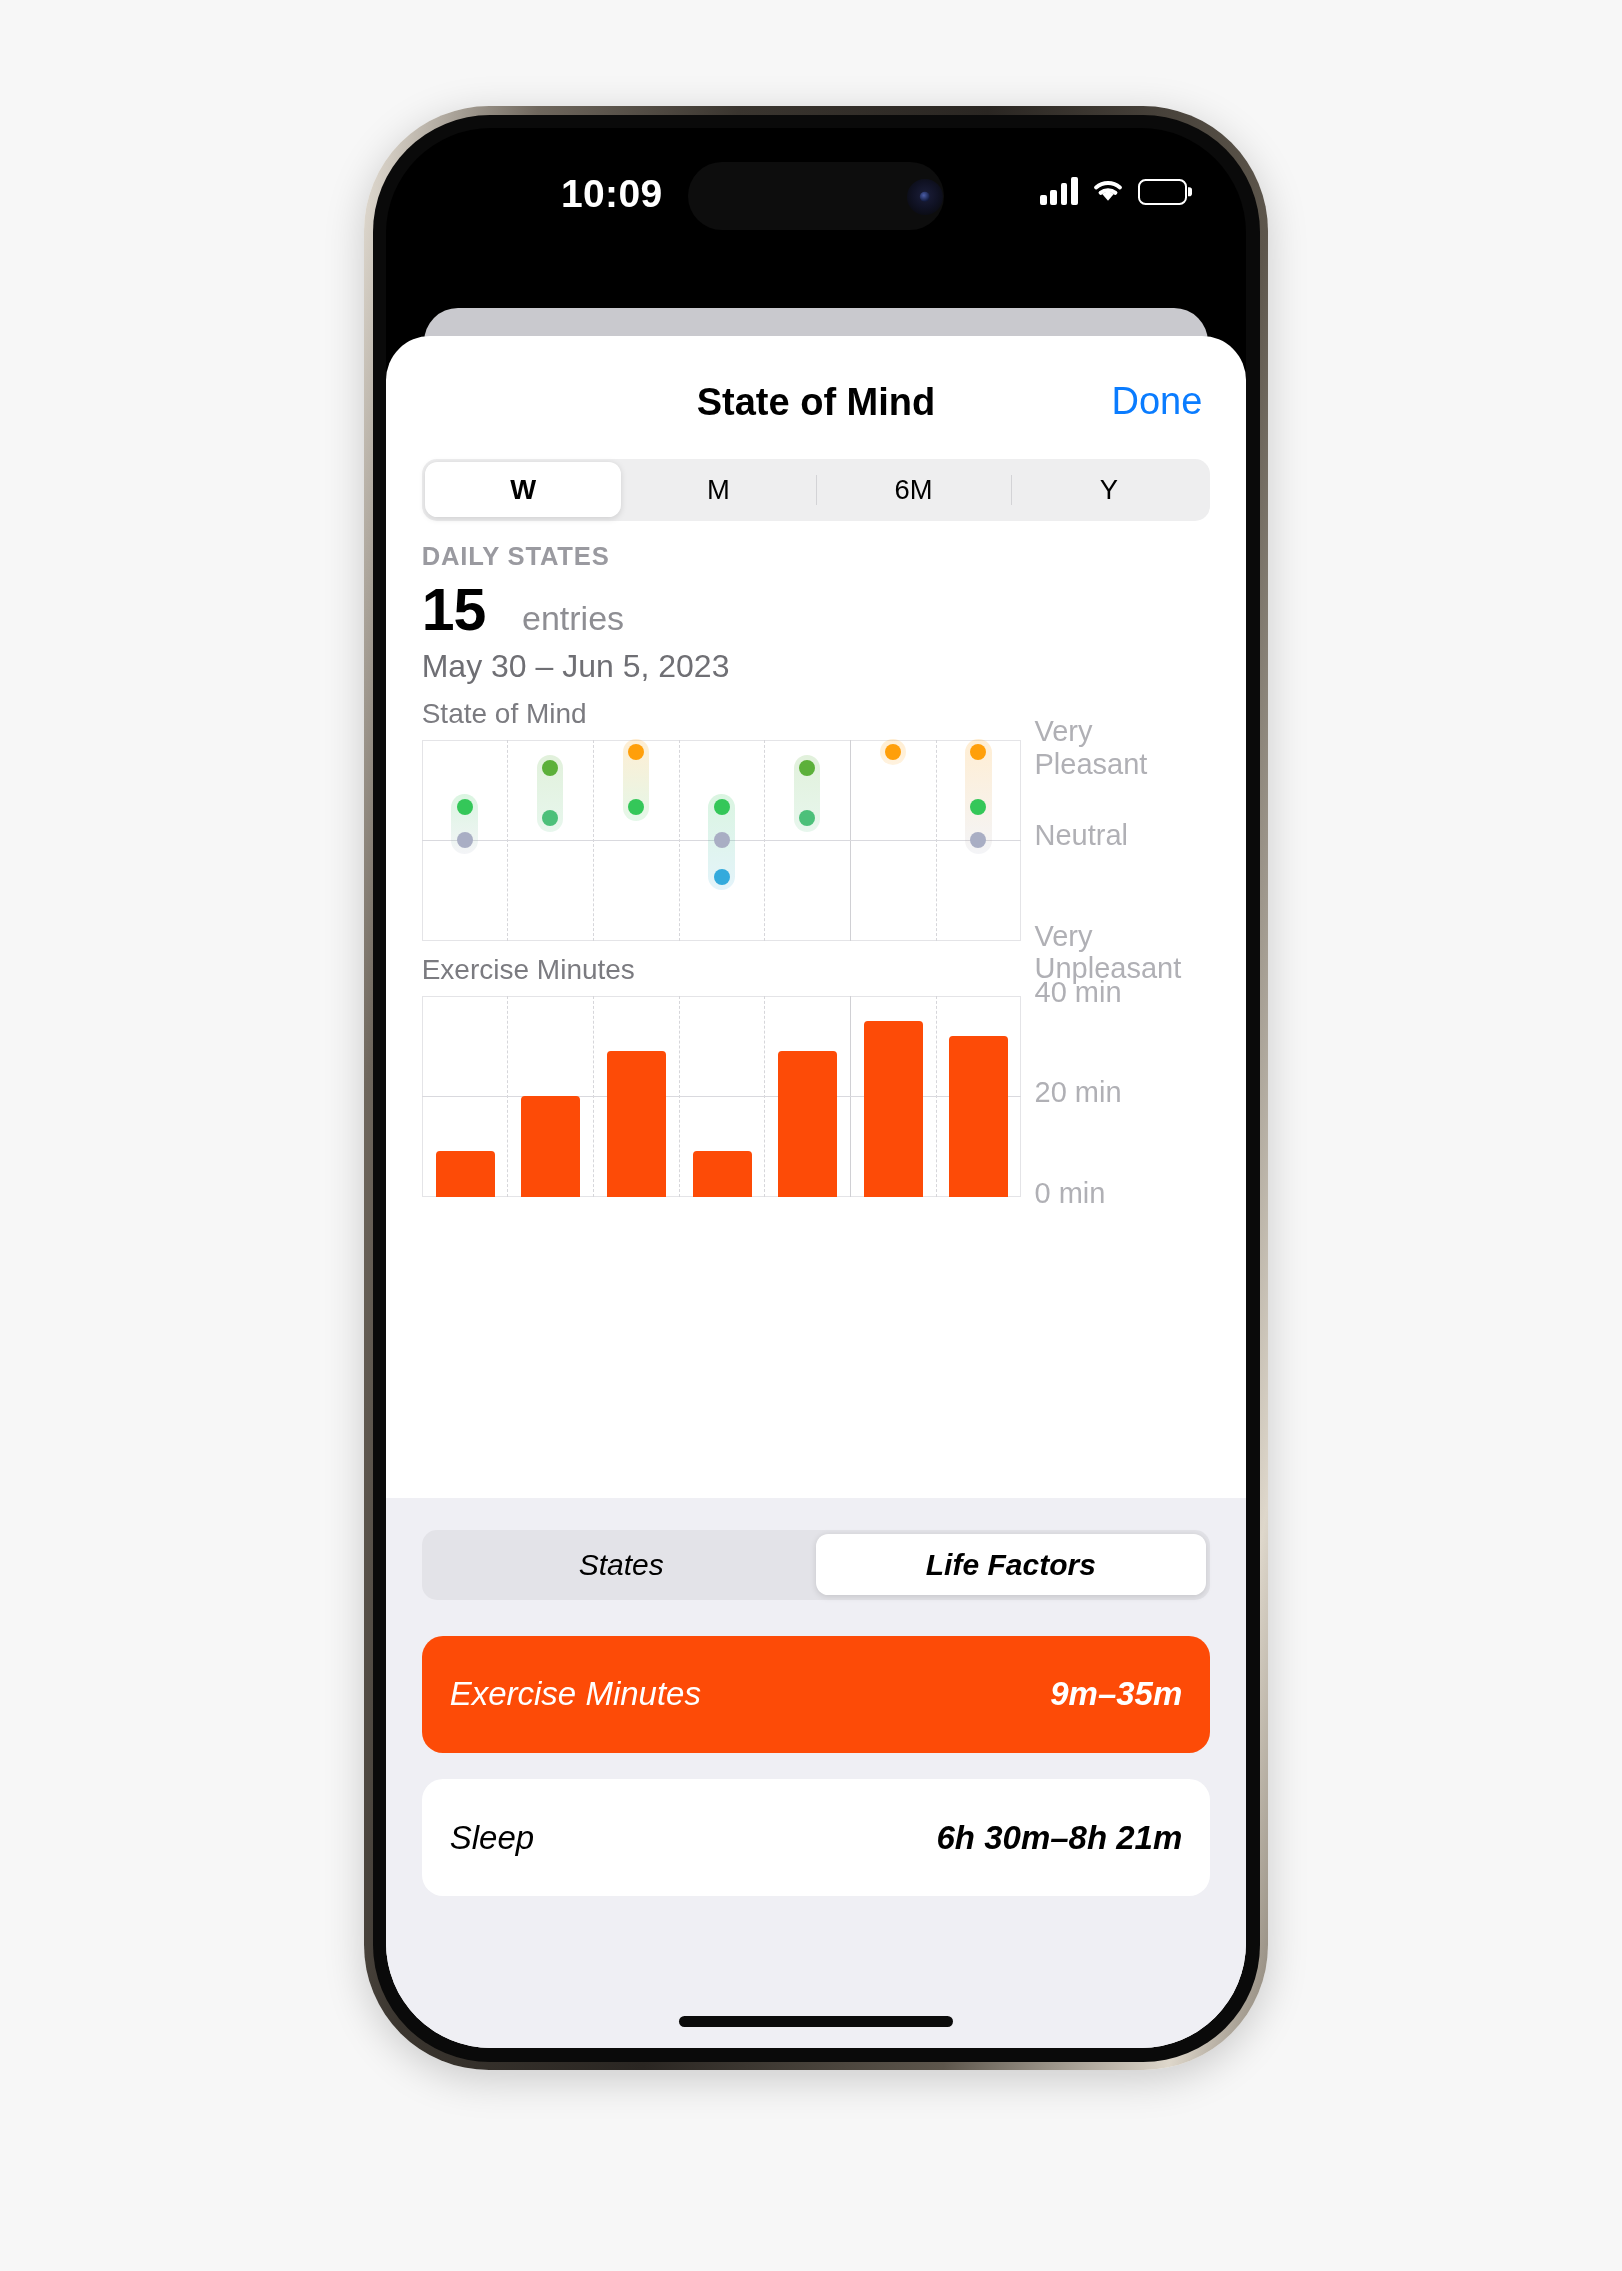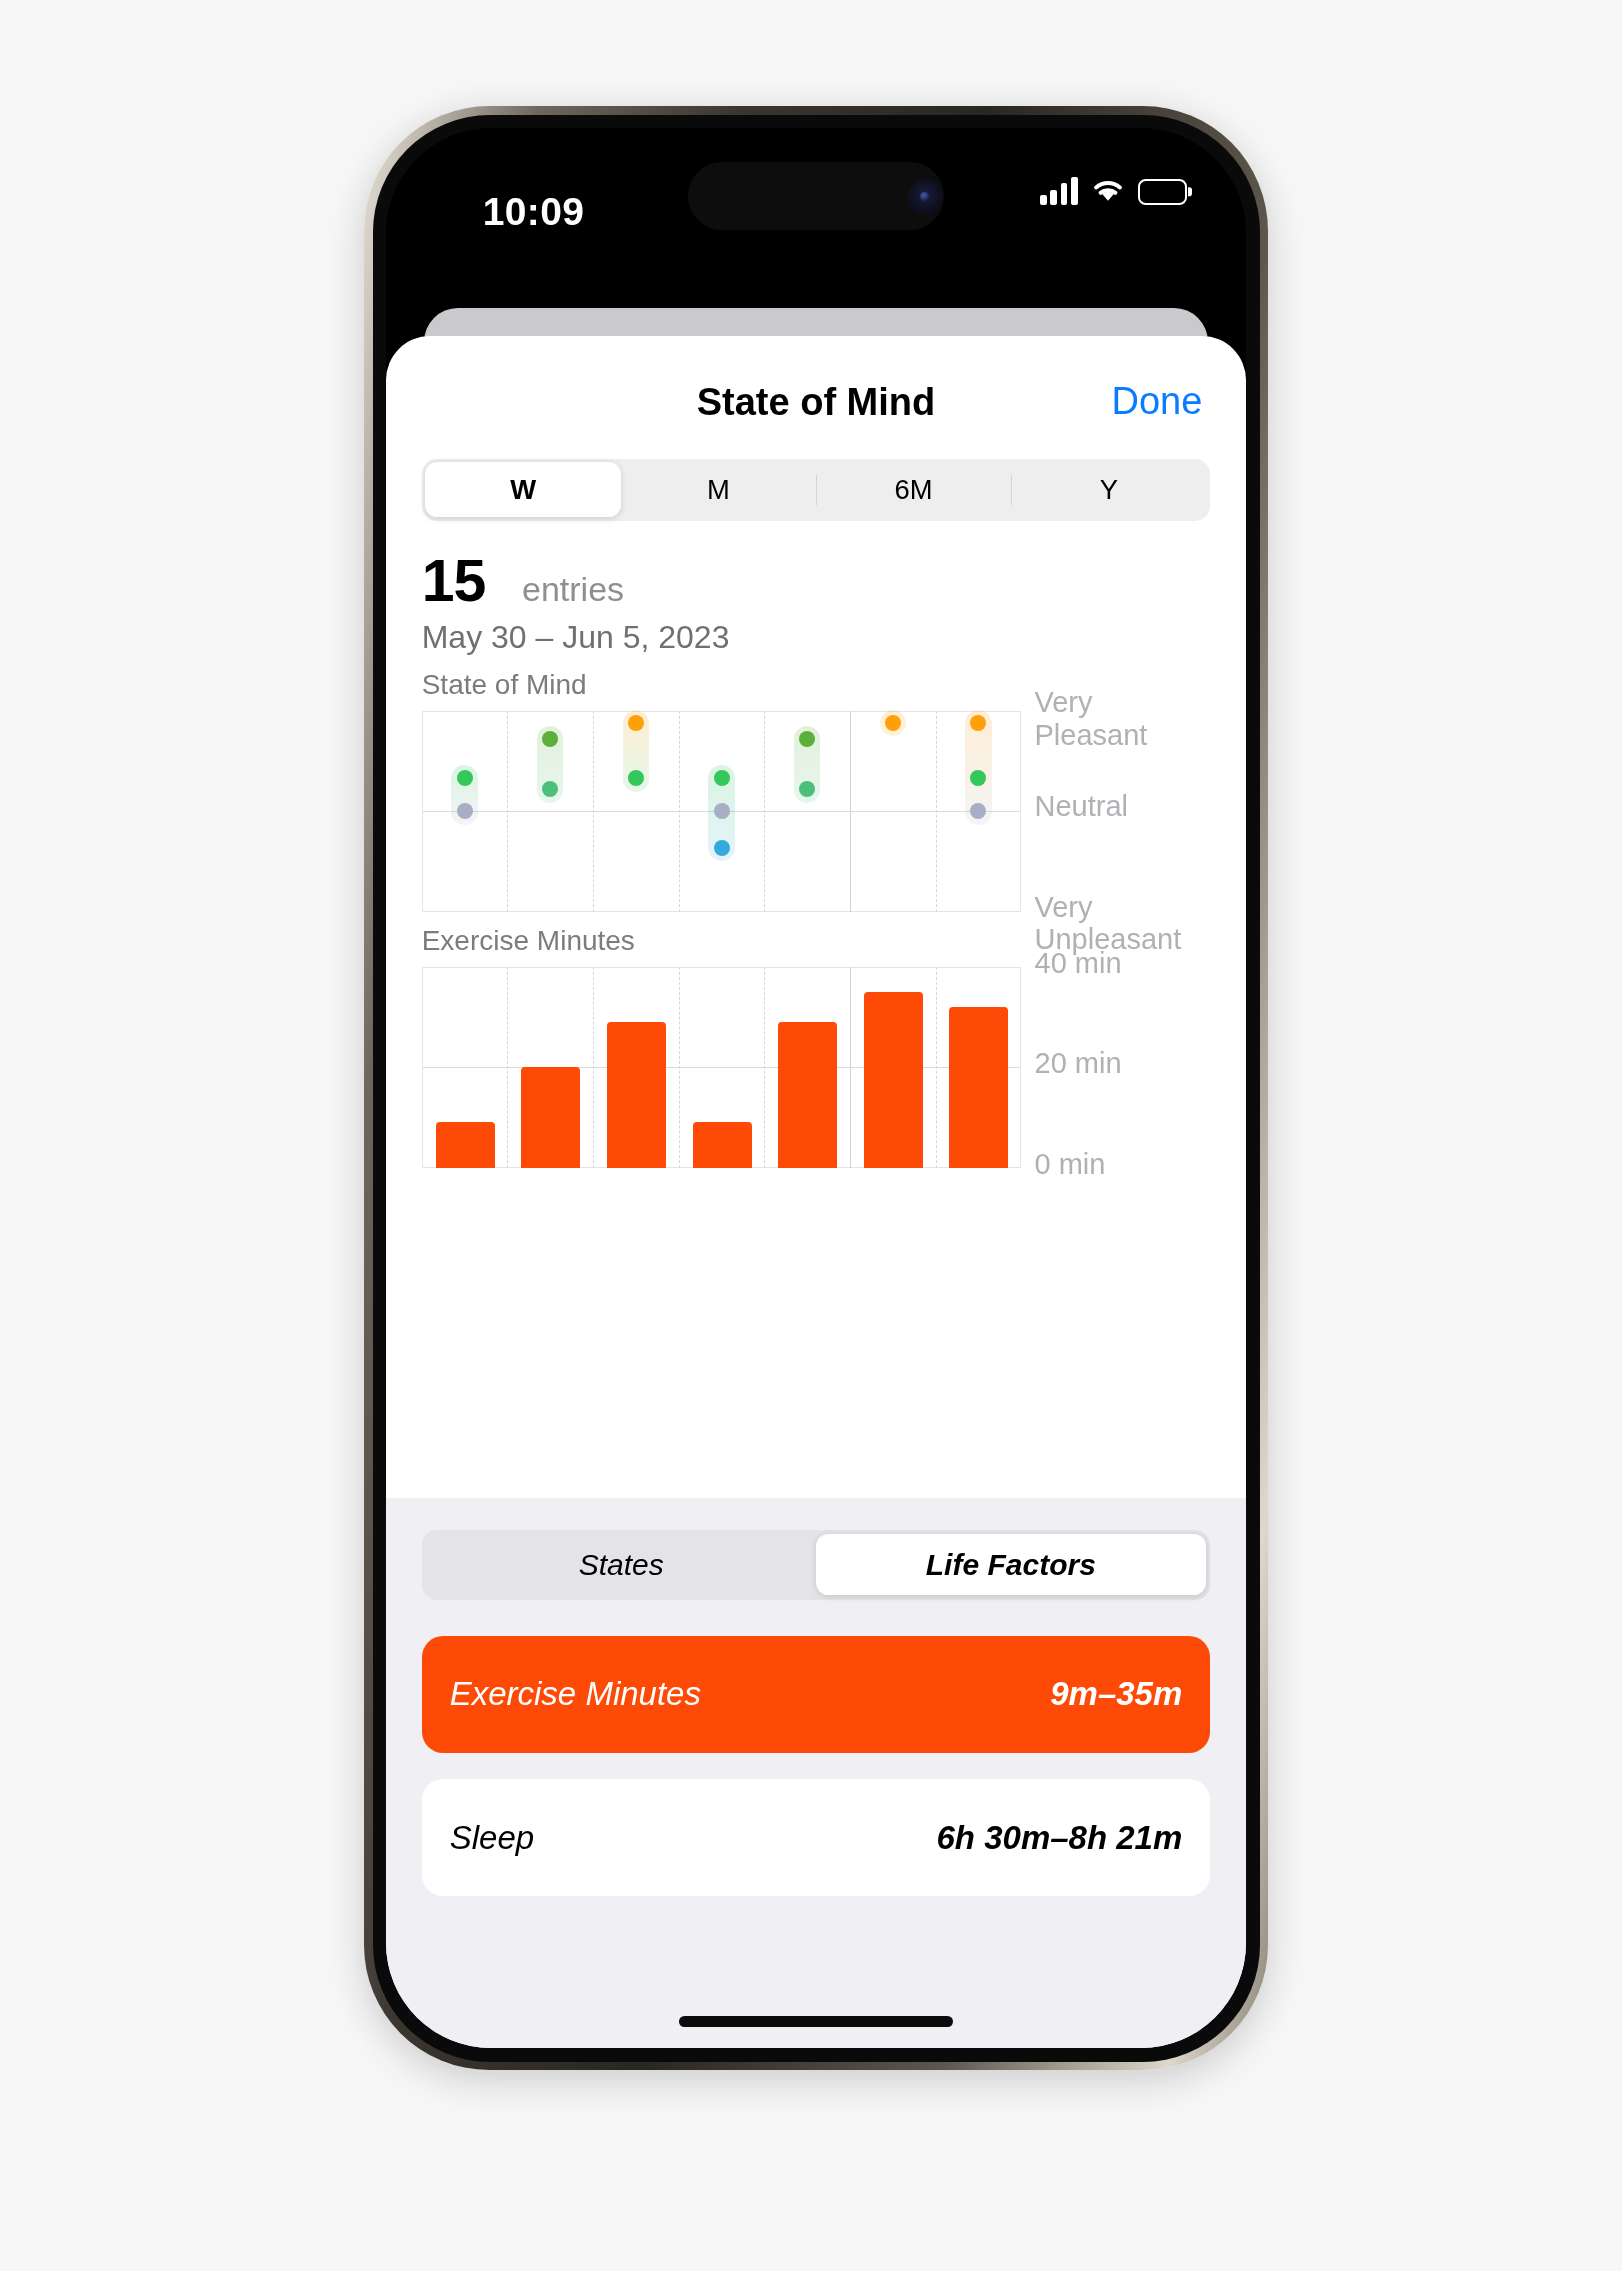--- a/index.html
+++ b/index.html
@@ -42,22 +42,22 @@
   #btn-power  { right: 358px; top: 625px; width: 6.6px; height: 150px; }
 
   
   #status-bar {
     position: absolute; left: 0; top: 0;
     width: 100%; height: 142px;
     color: #fff;
   }
   #status-time {
     position: absolute; left: 97px; top: 44px;
-    width: 180px; text-align: left;
-    font-size: 39px; font-weight: 600; letter-spacing: 0.4px; margin-top: 18px;
+    width: 180px; text-align: right;
+    font-size: 39px; font-weight: 600; letter-spacing: 0.4px;
   }
   #dynamic-island {
     position: absolute; left: 50%; transform: translateX(-50%); top: 34px;
     width: 256px; height: 68px; border-radius: 38px;
     background: #0d0d0d;
   }
   #island-camera {
     position: absolute; left: 50%; transform: translateX(-50%); top: 51px;
     margin-left: 109px;
     width: 36px; height: 36px; border-radius: 50%;
@@ -268,20 +268,21 @@
         </div>
 
         <div id="range-segmented">
             <div class="range-seg active">W</div>
             <div class="range-seg">M</div>
             <div class="range-seg">6M</div>
             <div class="range-seg">Y</div>
           </div>
 
         <div id="stats-block">
+          <div id="stats-label">DAILY STATES</div>
           <div id="stats-value-row">
             <span id="stats-number">15</span>
             <span id="stats-unit">entries</span>
           </div>
           <div id="stats-range">May 30 – Jun 5, 2023</div>
         </div>
 
         <div class="chart-block">
           <div class="chart-title">State of Mind</div>
           <div class="chart-area">

